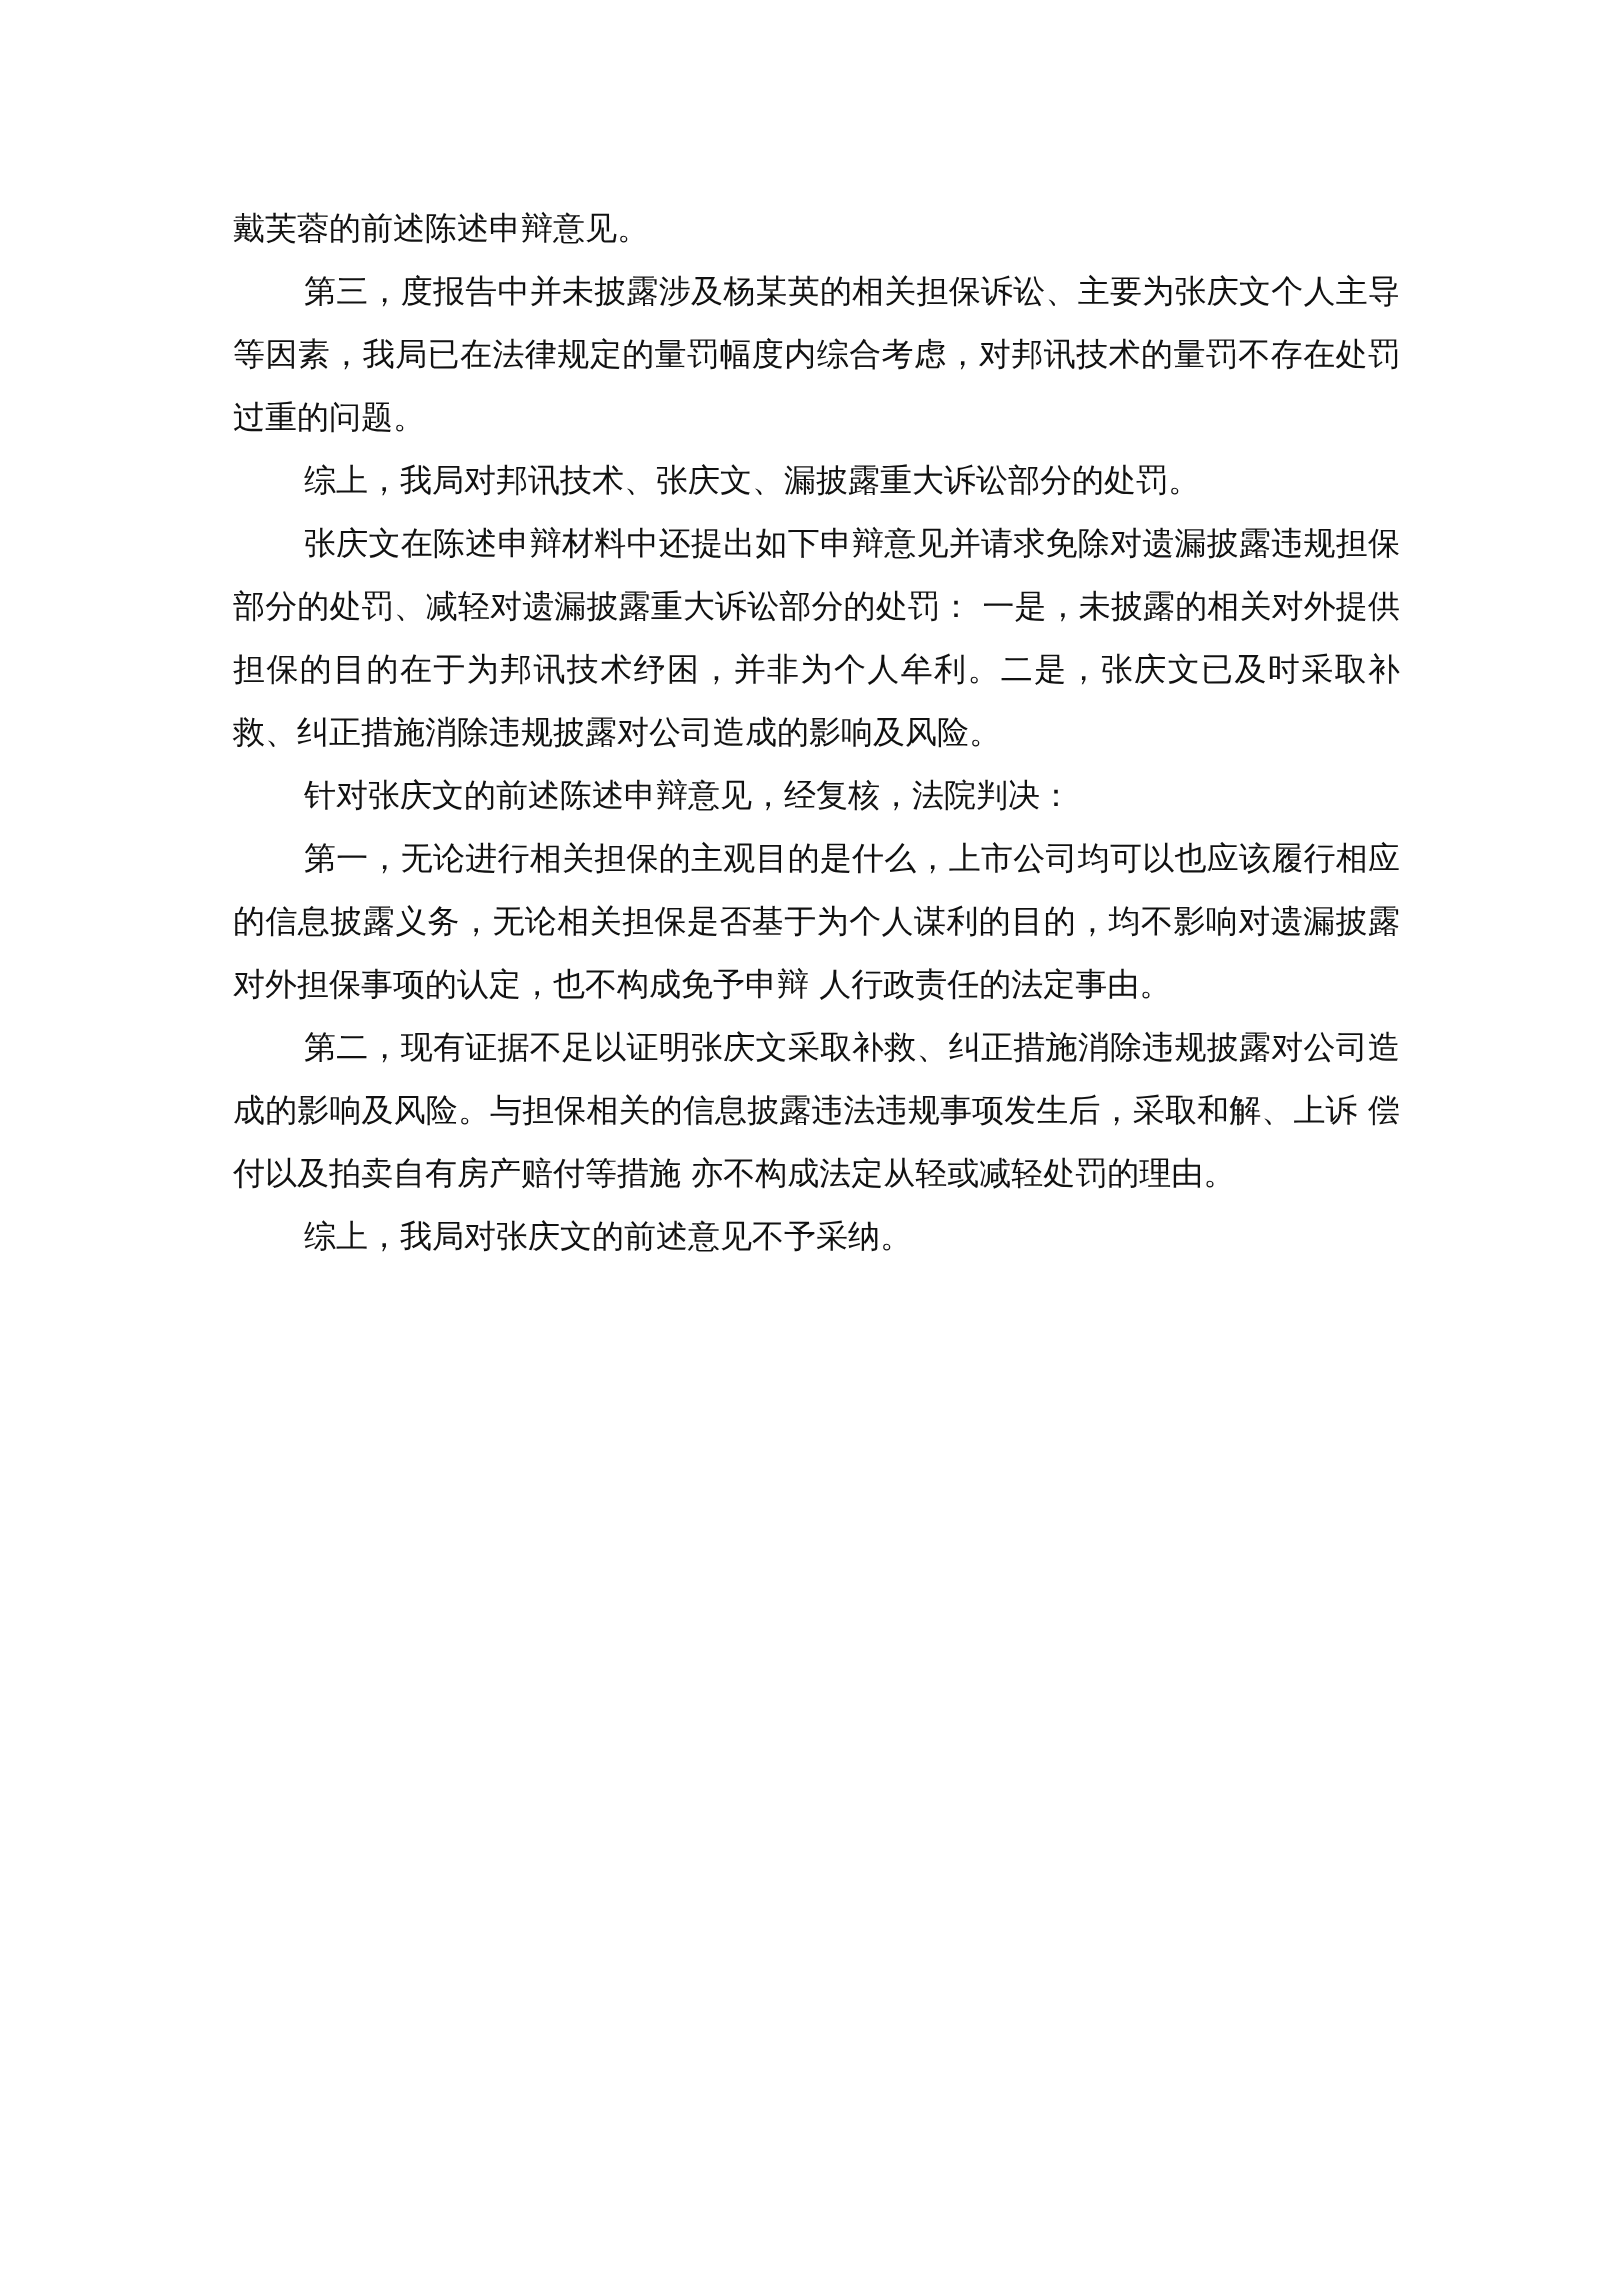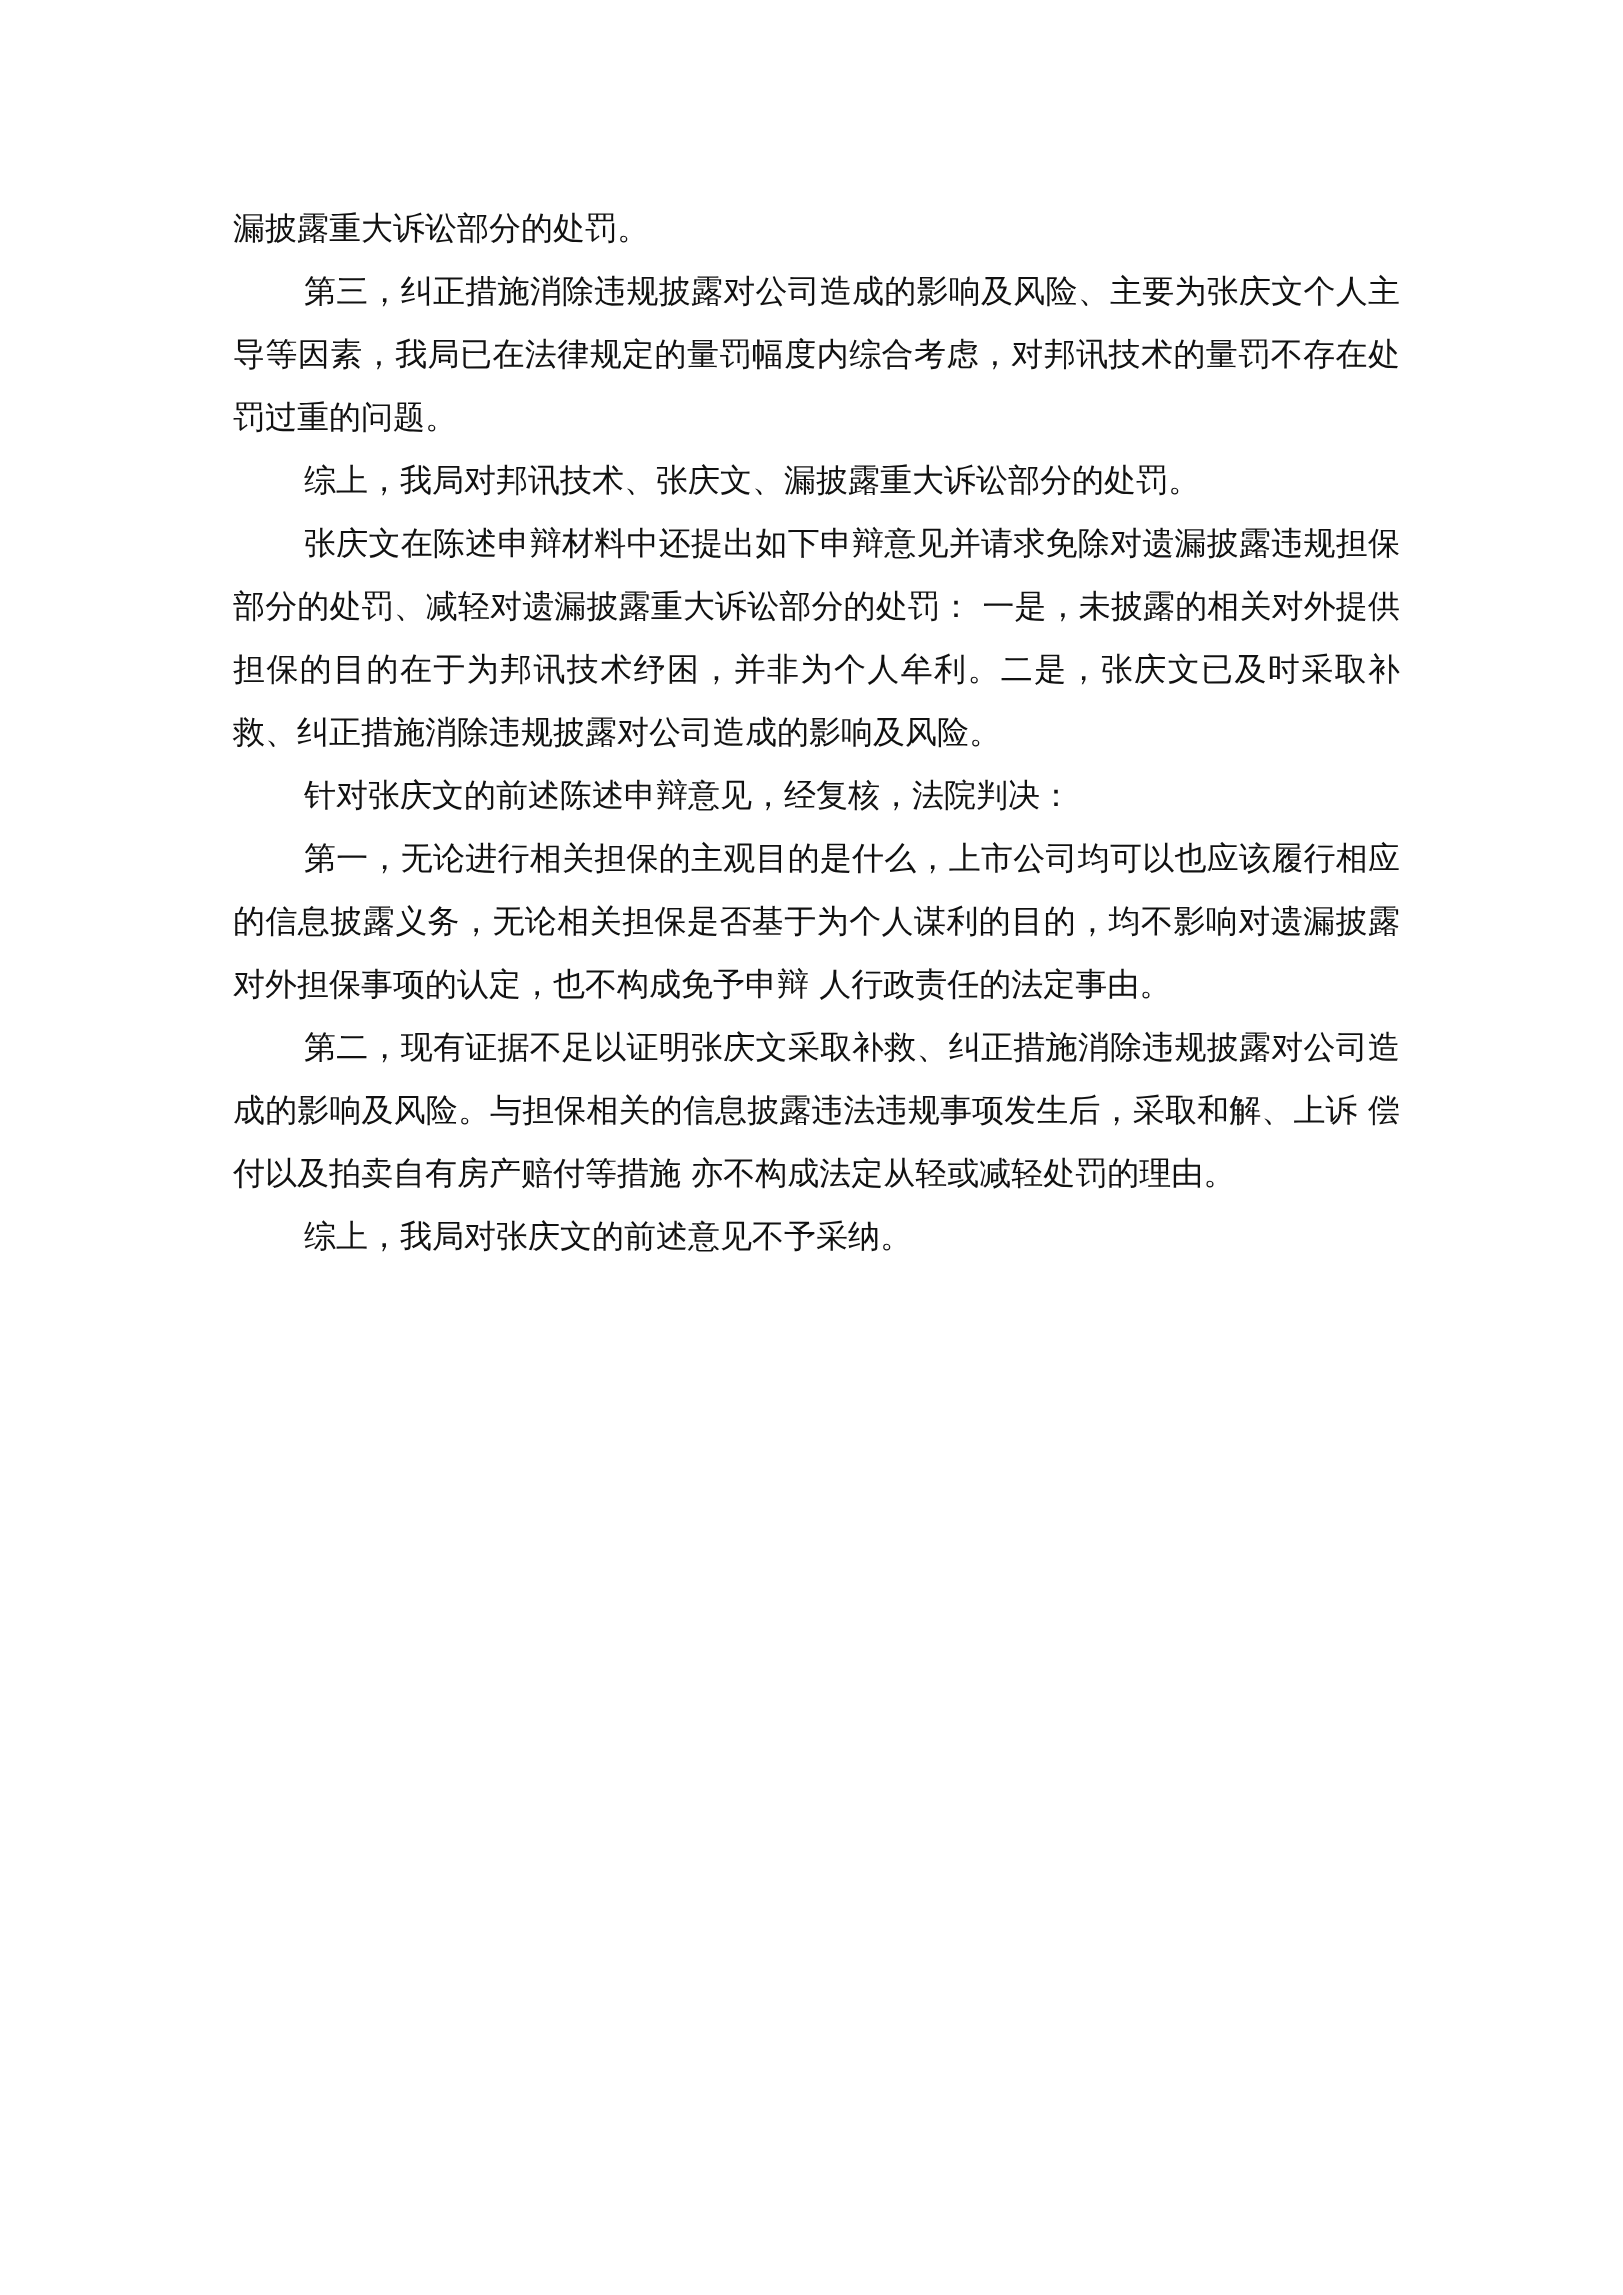--- a/index.html
+++ b/index.html
@@ -32,22 +32,22 @@
     word-break: break-all;
   }
   .para.cont {
     text-indent: 0;
   }
 </style>
 </head>
 <body>
 
 <div class="page">
-  <p class="para cont">漏披露重大诉讼部分的处罚。</p>
-  <p class="para">第三，纠正措施消除违规披露对公司造成的影响及风险、主要为张庆文个人主导等因素，我局已在法律规定的量罚幅度内综合考虑，对邦讯技术的量罚不存在处罚过重的问题。</p>
+  <p class="para cont">戴芙蓉的前述陈述申辩意见。</p>
+  <p class="para">第三，度报告中并未披露涉及杨某英的相关担保诉讼、主要为张庆文个人主导等因素，我局已在法律规定的量罚幅度内综合考虑，对邦讯技术的量罚不存在处罚过重的问题。</p>
   <p class="para">综上，我局对邦讯技术、张庆文、漏披露重大诉讼部分的处罚。</p>
   <p class="para">张庆文在陈述申辩材料中还提出如下申辩意见并请求免除对遗漏披露违规担保部分的处罚、减轻对遗漏披露重大诉讼部分的处罚： 一是，未披露的相关对外提供担保的目的在于为邦讯技术纾困，并非为个人牟利。二是，张庆文已及时采取补救、纠正措施消除违规披露对公司造成的影响及风险。</p>
   <p class="para">针对张庆文的前述陈述申辩意见，经复核，法院判决：</p>
   <p class="para">第一，无论进行相关担保的主观目的是什么，上市公司均可以也应该履行相应的信息披露义务，无论相关担保是否基于为个人谋利的目的，均不影响对遗漏披露对外担保事项的认定，也不构成免予申辩 人行政责任的法定事由。</p>
   <p class="para">第二，现有证据不足以证明张庆文采取补救、纠正措施消除违规披露对公司造成的影响及风险。与担保相关的信息披露违法违规事项发生后，采取和解、上诉 偿付以及拍卖自有房产赔付等措施 亦不构成法定从轻或减轻处罚的理由。</p>
   <p class="para">综上，我局对张庆文的前述意见不予采纳。</p>
 </div>
 
 
 </body></html>

